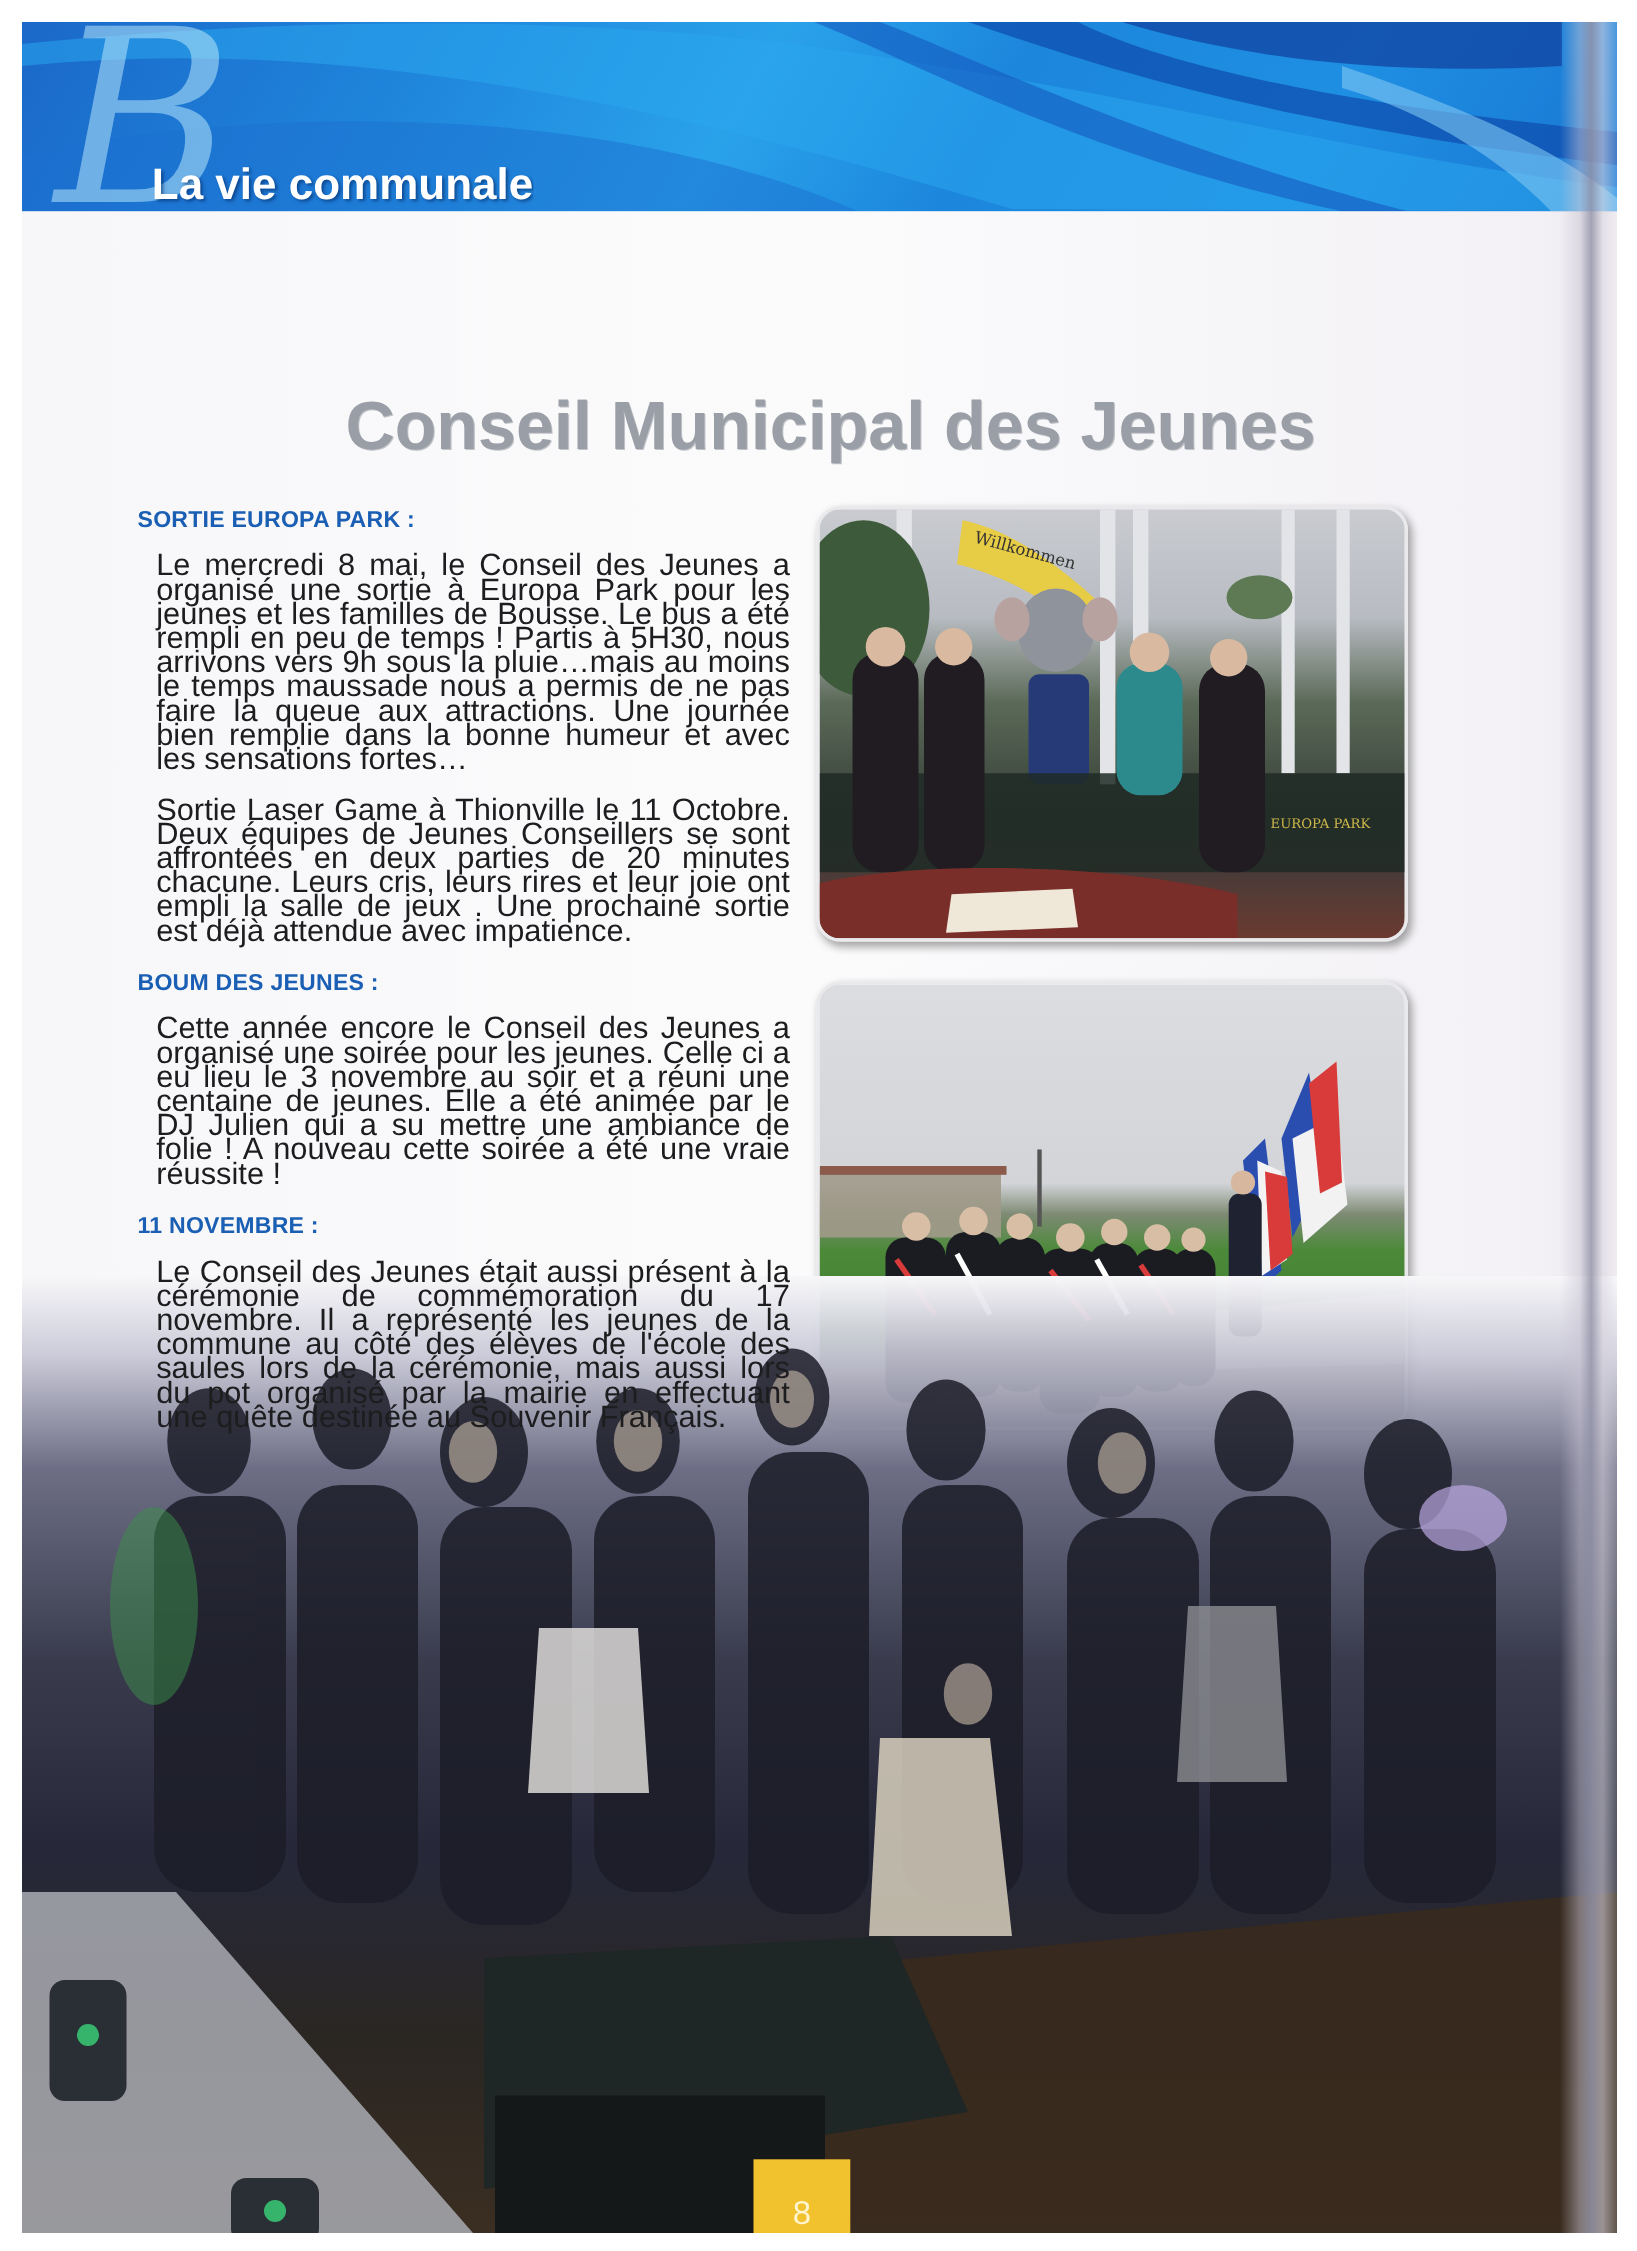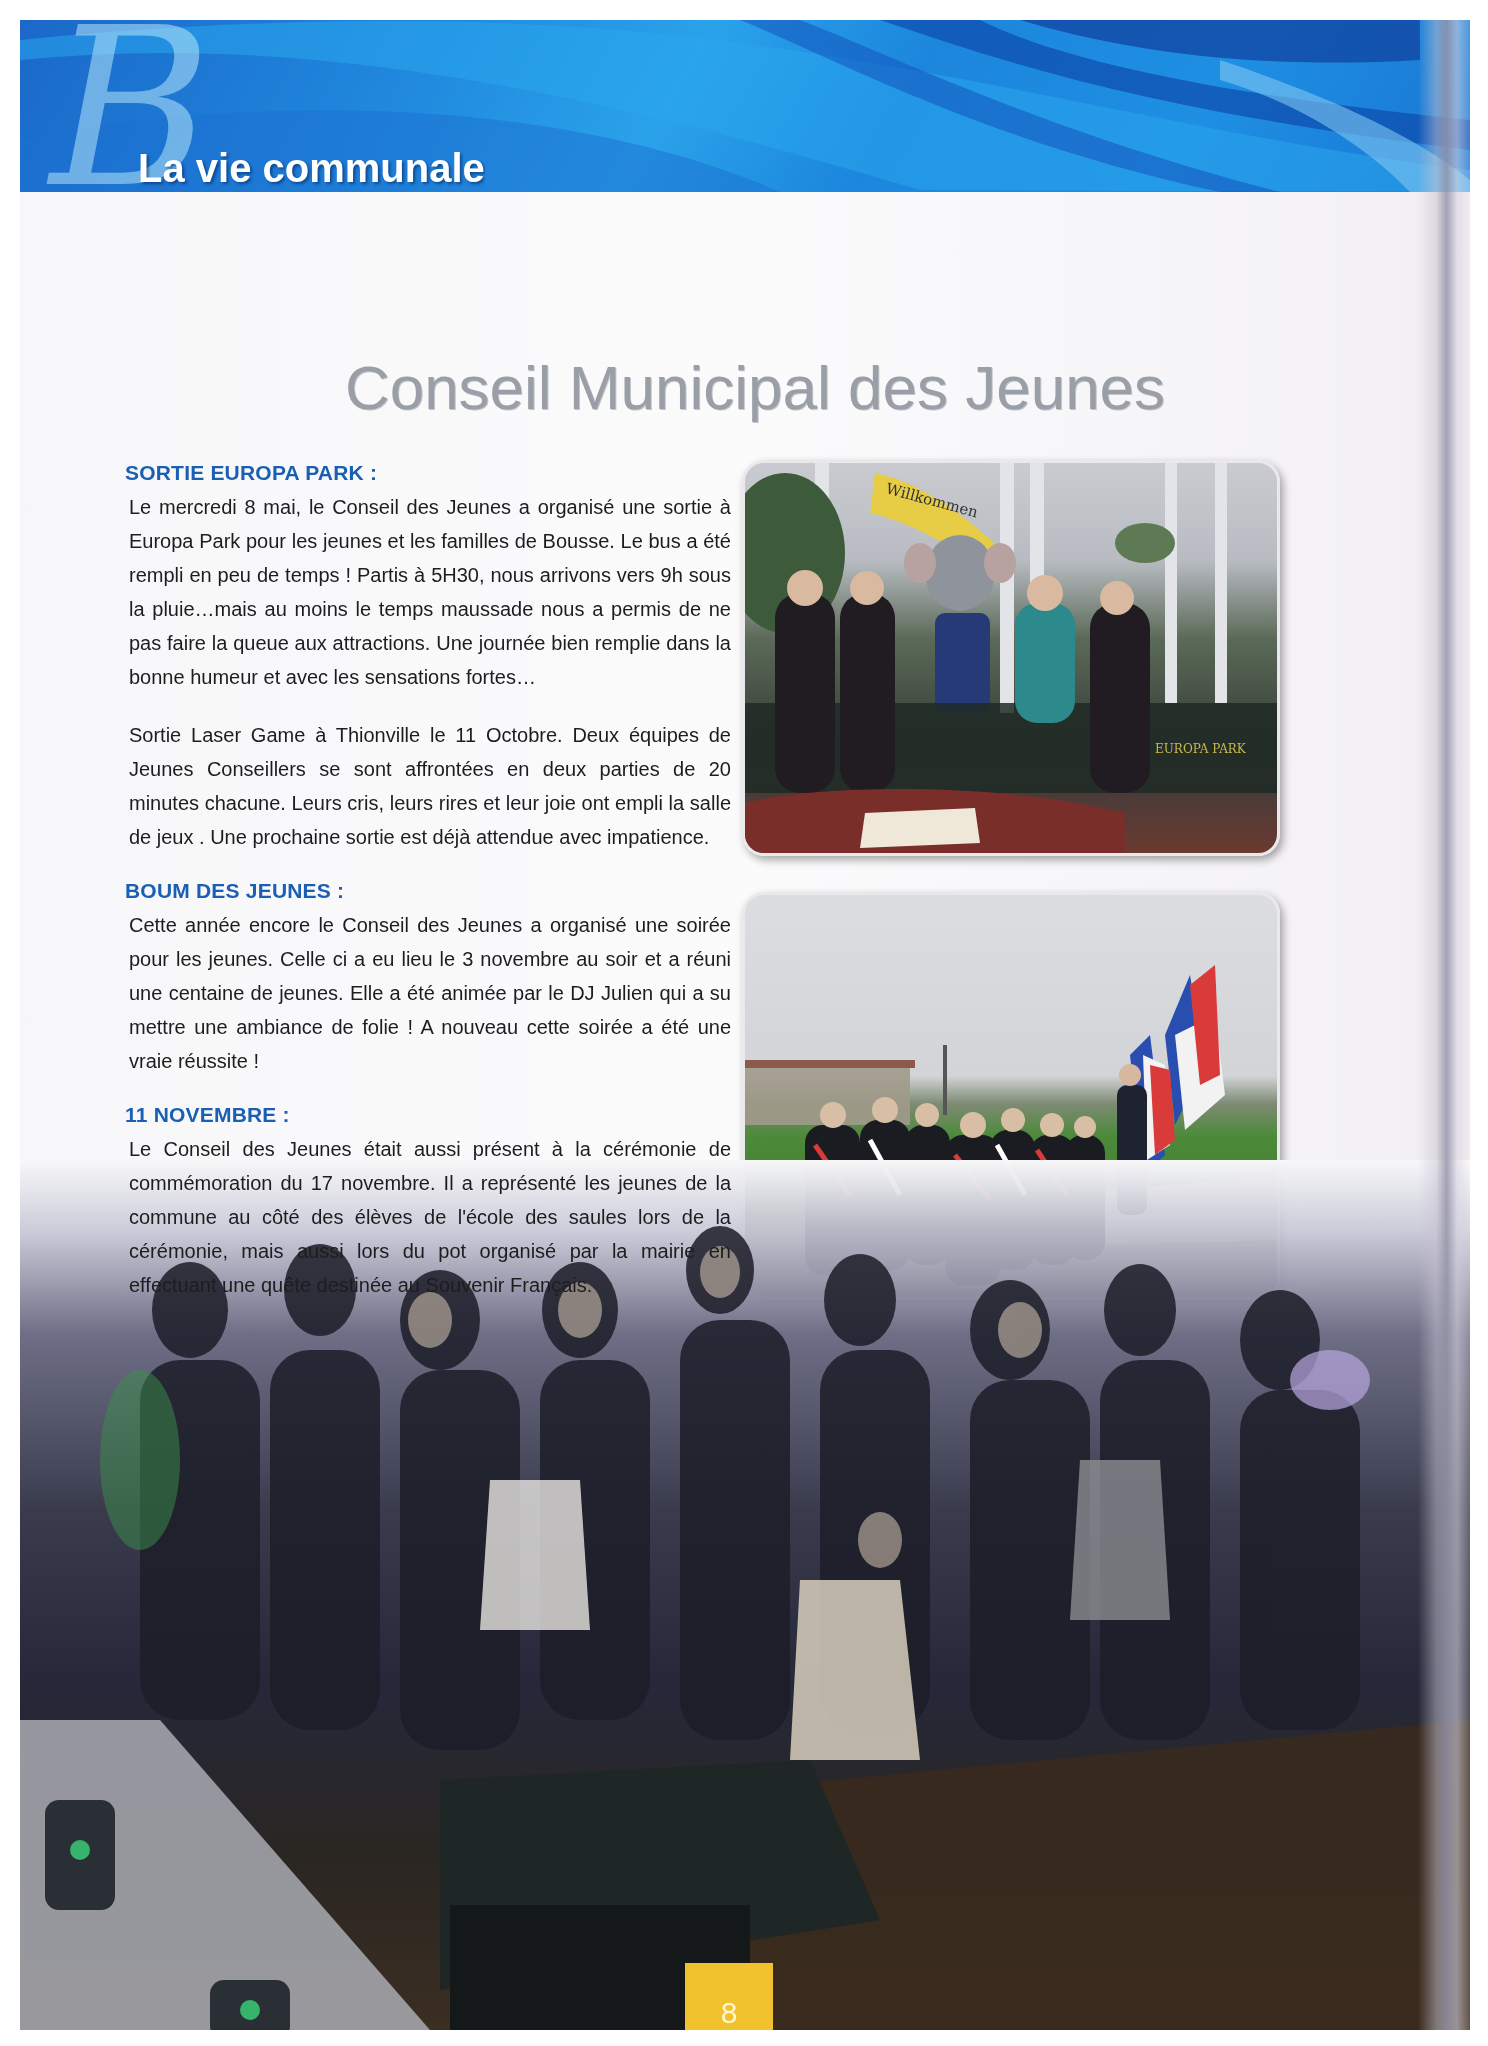--- a/index.html
+++ b/index.html
@@ -34,35 +34,35 @@
     .banner-title {
       position: absolute; left: 118px; top: 128px;
       font-family: "Liberation Sans", sans-serif; font-weight: bold;
       font-size: 40px; color: #ffffff; letter-spacing: 0px; line-height: 1;
       text-shadow: 2px 2px 3px rgba(0,40,100,0.6);
       height: 44px; overflow: hidden;
     }
     
     .main-title {
       position: absolute; left: 0; top: 290px; width: 1450px; text-align: center;
-      font-family: "Liberation Sans", sans-serif; font-weight: normal;
+      font-family: "Liberation Sans", sans-serif; font-weight: bold;
       font-size: 62px; color: #9a9ea6;
       text-shadow: 1px 1px 0 #c0c3c8;
       padding-left: 0;
     }
     .main-title span { display: inline-block; transform: translateX(10px); }
     
     .articles { position: absolute; left: 105px; top: 440px; width: 610px; z-index: 4; }
     .article { margin-bottom: 24px; }
     .article h3 {
       margin: 0; font-family: "Liberation Sans", sans-serif; font-weight: bold;
       font-size: 21px; color: #1a5fb4; line-height: 26px; letter-spacing: 0.2px;
     }
     .article p {
-      margin: 4px; font-size: 20px; line-height: 34px; color: #1d1d1f;
+      margin: 17px; font-size: 28px; line-height: 22px; color: #1d1d1f;
       text-align: justify; hyphens: manual;
     }
     
     .photo {
       position: absolute; border-radius: 22px; overflow: hidden;
       box-shadow: 3px 4px 8px rgba(0,0,0,0.35);
       border: 3px solid #e9e9ec;
     }
     .photo-europa { left: 722px; top: 440px; width: 532px; height: 390px;
       background: linear-gradient(180deg, #c9cbd0 0%, #b8bcc2 25%, #5b6a58 45%, #39413a 70%, #4a3b38 85%, #6b3a30 100%); }

